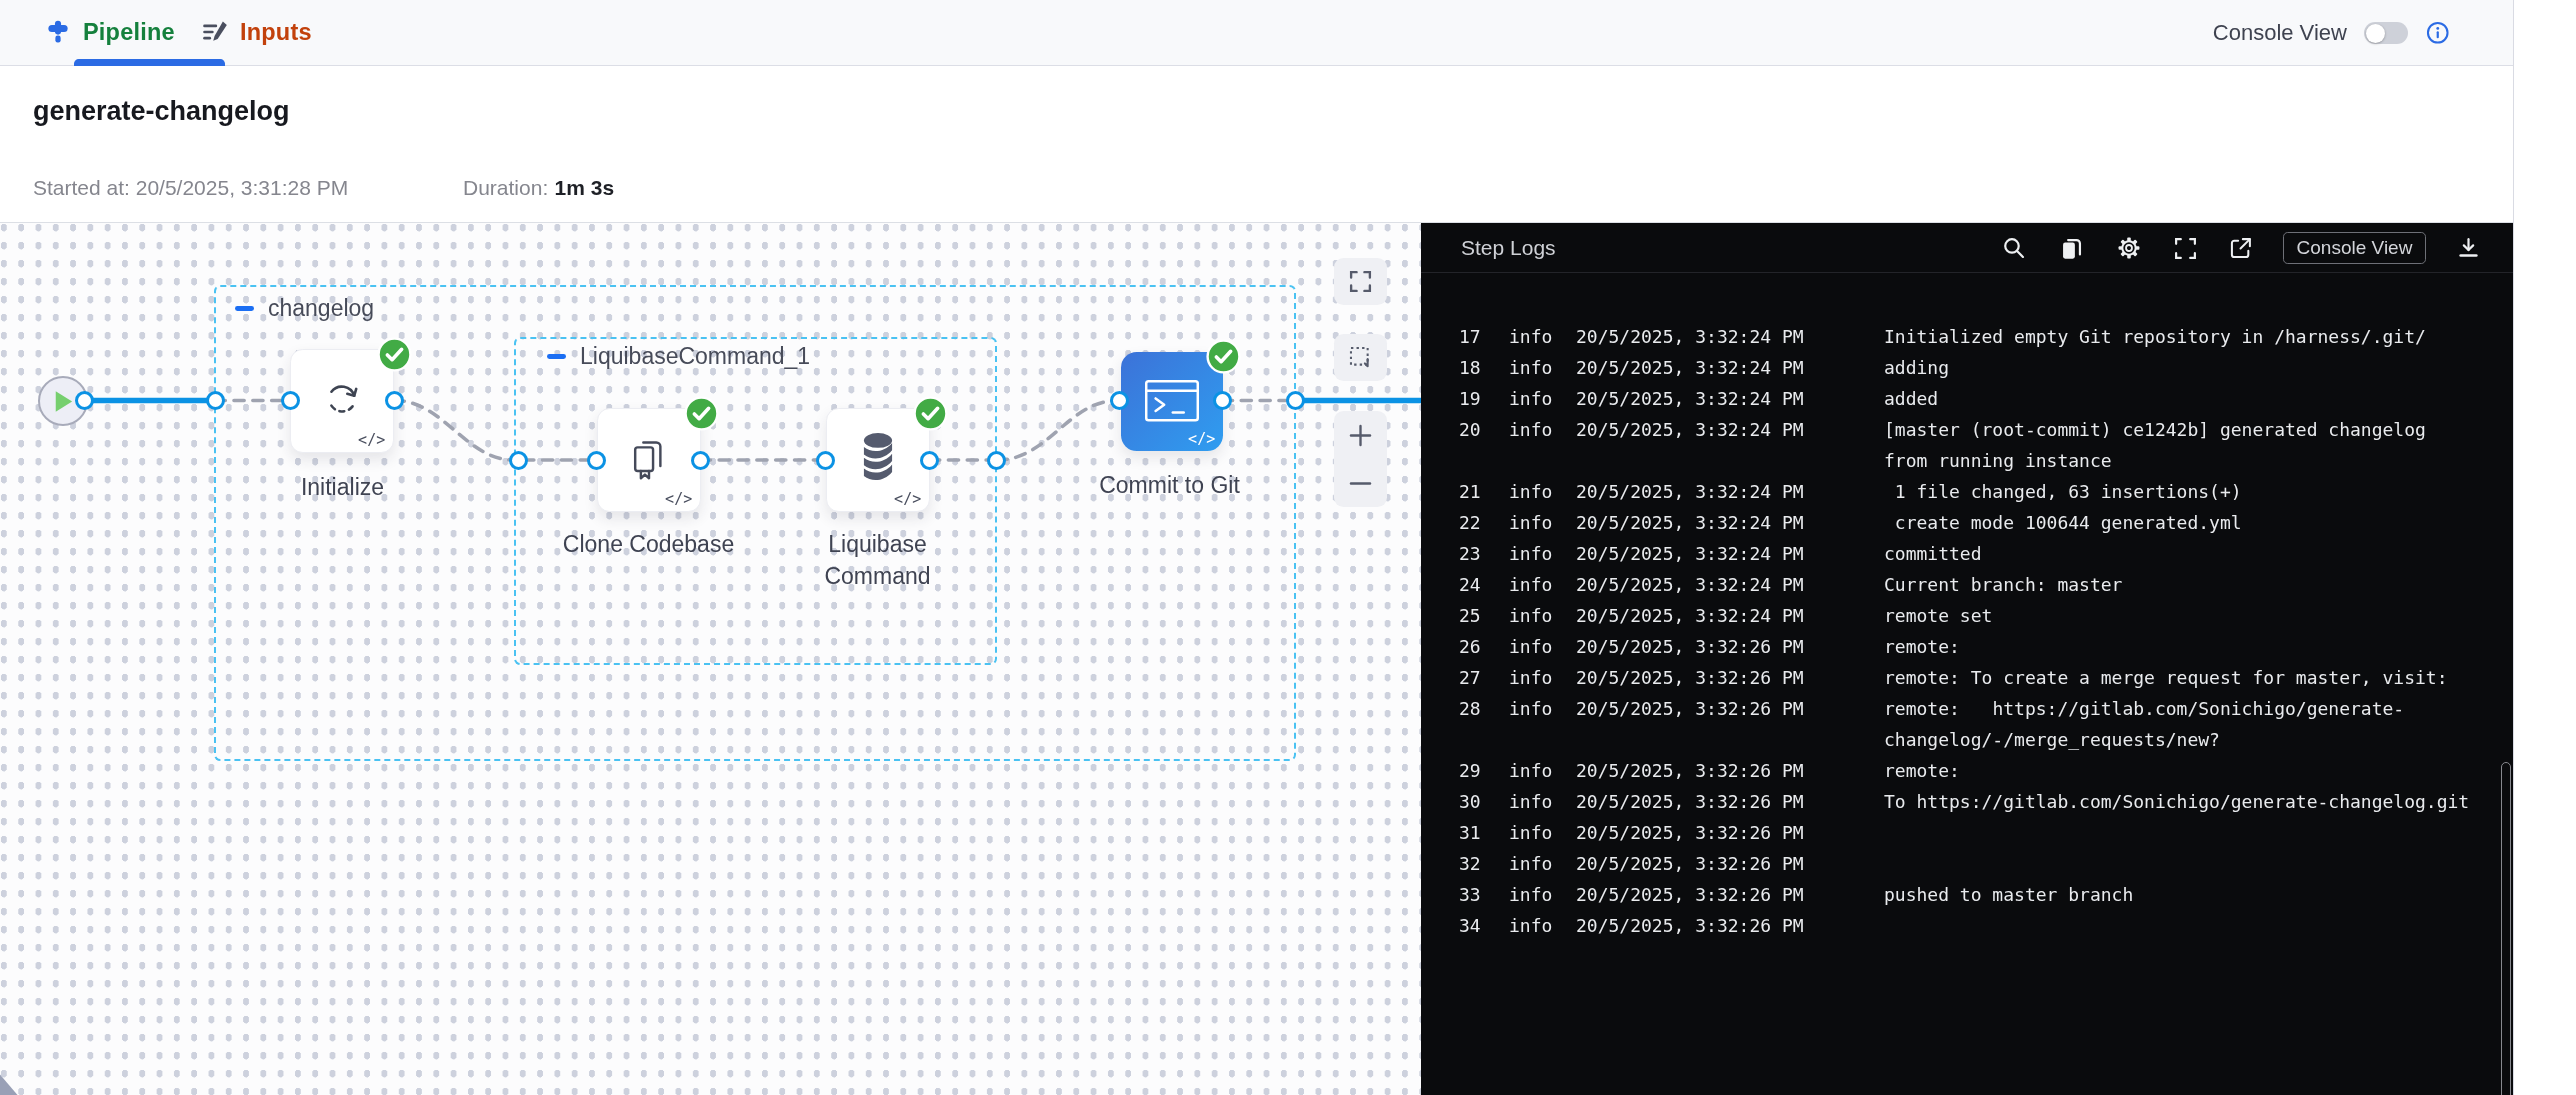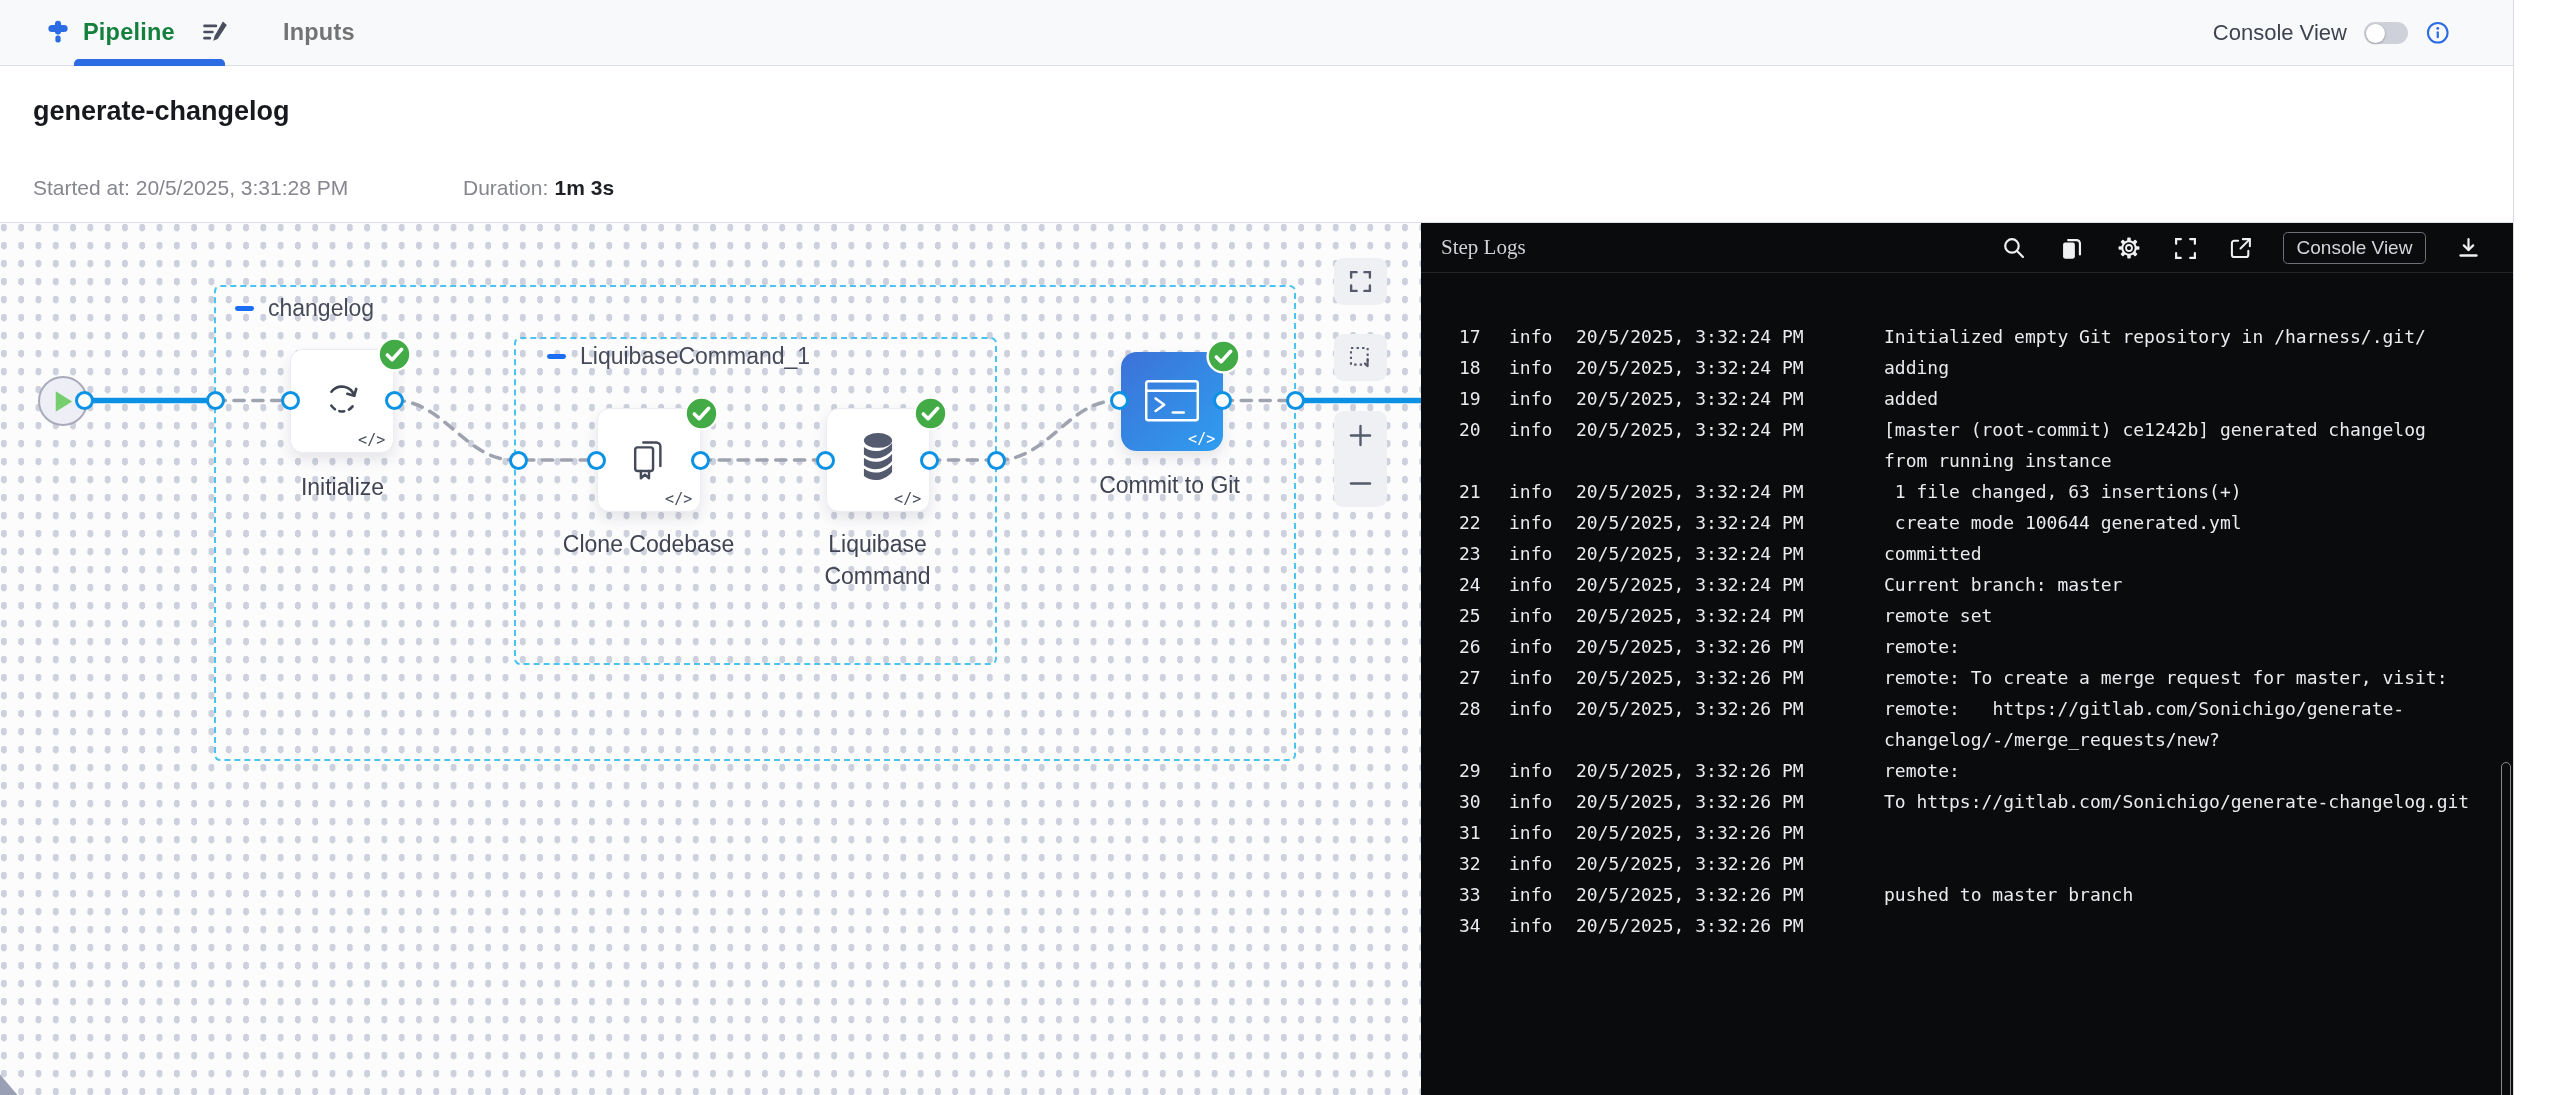--- a/index.html
+++ b/index.html
@@ -10,21 +10,21 @@
 
   
   .nav { position:absolute; left:0; top:0; width:100%; height:66px;
          background:#f8f9fb; border-bottom:1.6px solid #dcdee6; }
   .tab { position:absolute; top:0; height:64px; display:flex; align-items:center; gap:11px;
          cursor:pointer; }
   .tab-pipeline { left:44px; }
   .tab-inputs { left:201px; }
   .tab-label { font-size:23.5px; font-weight:700; letter-spacing:0.2px; }
   .tab-pipeline .tab-label { color:#15803d; }
-  .tab-inputs .tab-label { color:#737373; font-weight:600;margin-left:43px; }
+  .tab-inputs .tab-label { color:#c2410c; font-weight:600; }
   .tab-underline { position:absolute; left:30px; bottom:-1.6px; width:151px; height:7px;
                    border-radius:4.7px 4.7px 0 0; background:#2b6be4; }
   .nav-right { position:absolute; right:64px; top:0; height:66px; display:flex;
                align-items:center; gap:17.3px; }
   .console-view-label { font-size:22px; color:#3f4350; }
   .toggle { position:relative; width:44px; height:22px; border-radius:11px;
             background:#ced1d9; cursor:pointer; }
   .toggle-knob { position:absolute; left:1.6px; top:1.6px; width:19px; height:19px;
                  border-radius:50%; background:#fff; box-shadow:0 0.8px 2.4px rgba(0,0,0,.3); }
 
@@ -68,21 +68,21 @@
                 background:#eff0f4; border-radius:9.4px; }
   .zoom-half { position:absolute; left:0; width:53px; height:48px; display:flex;
                align-items:center; justify-content:center; cursor:pointer; }
   .corner-triangle { position:absolute; left:0; bottom:0; }
 
   
   .logs { position:absolute; left:1421px; top:223px; width:1093px; height:873px;
           background:#0a0b0d; }
   .logs-header { position:absolute; left:0; top:0; width:100%; height:50px;
                  border-bottom:1.6px solid #232429; display:flex; align-items:center; }
-  .logs-title { margin-left:20px; font-size:21px; color:#cfd1d6;font-family:Liberation Serif, serif; }
+  .logs-title { margin-left:40px; font-size:21px; color:#cfd1d6; }
   .logs-actions { position:absolute; right:33px; top:0; height:50px; display:flex;
                   align-items:center; gap:30px; }
   .logs-actions .icon-btn { cursor:pointer; display:flex; align-items:center; }
   .console-btn { border:1.6px solid #6e7077; border-radius:4.7px; padding:3.9px 12.6px;
                  font-size:19px; color:#d3d5da; cursor:pointer; white-space:nowrap; }
   .log-body { position:absolute; left:0; top:52px; width:100%; height:821px; overflow:hidden;
               font-family:"DejaVu Sans Mono", monospace; font-size:18px; color:#e9ebee; }
   .log-rows { position:absolute; left:0; top:46px; width:100%; }
   .log-row { position:relative; height:31px; line-height:31px; white-space:pre; }
   .log-num  { position:absolute; left:38px; }

